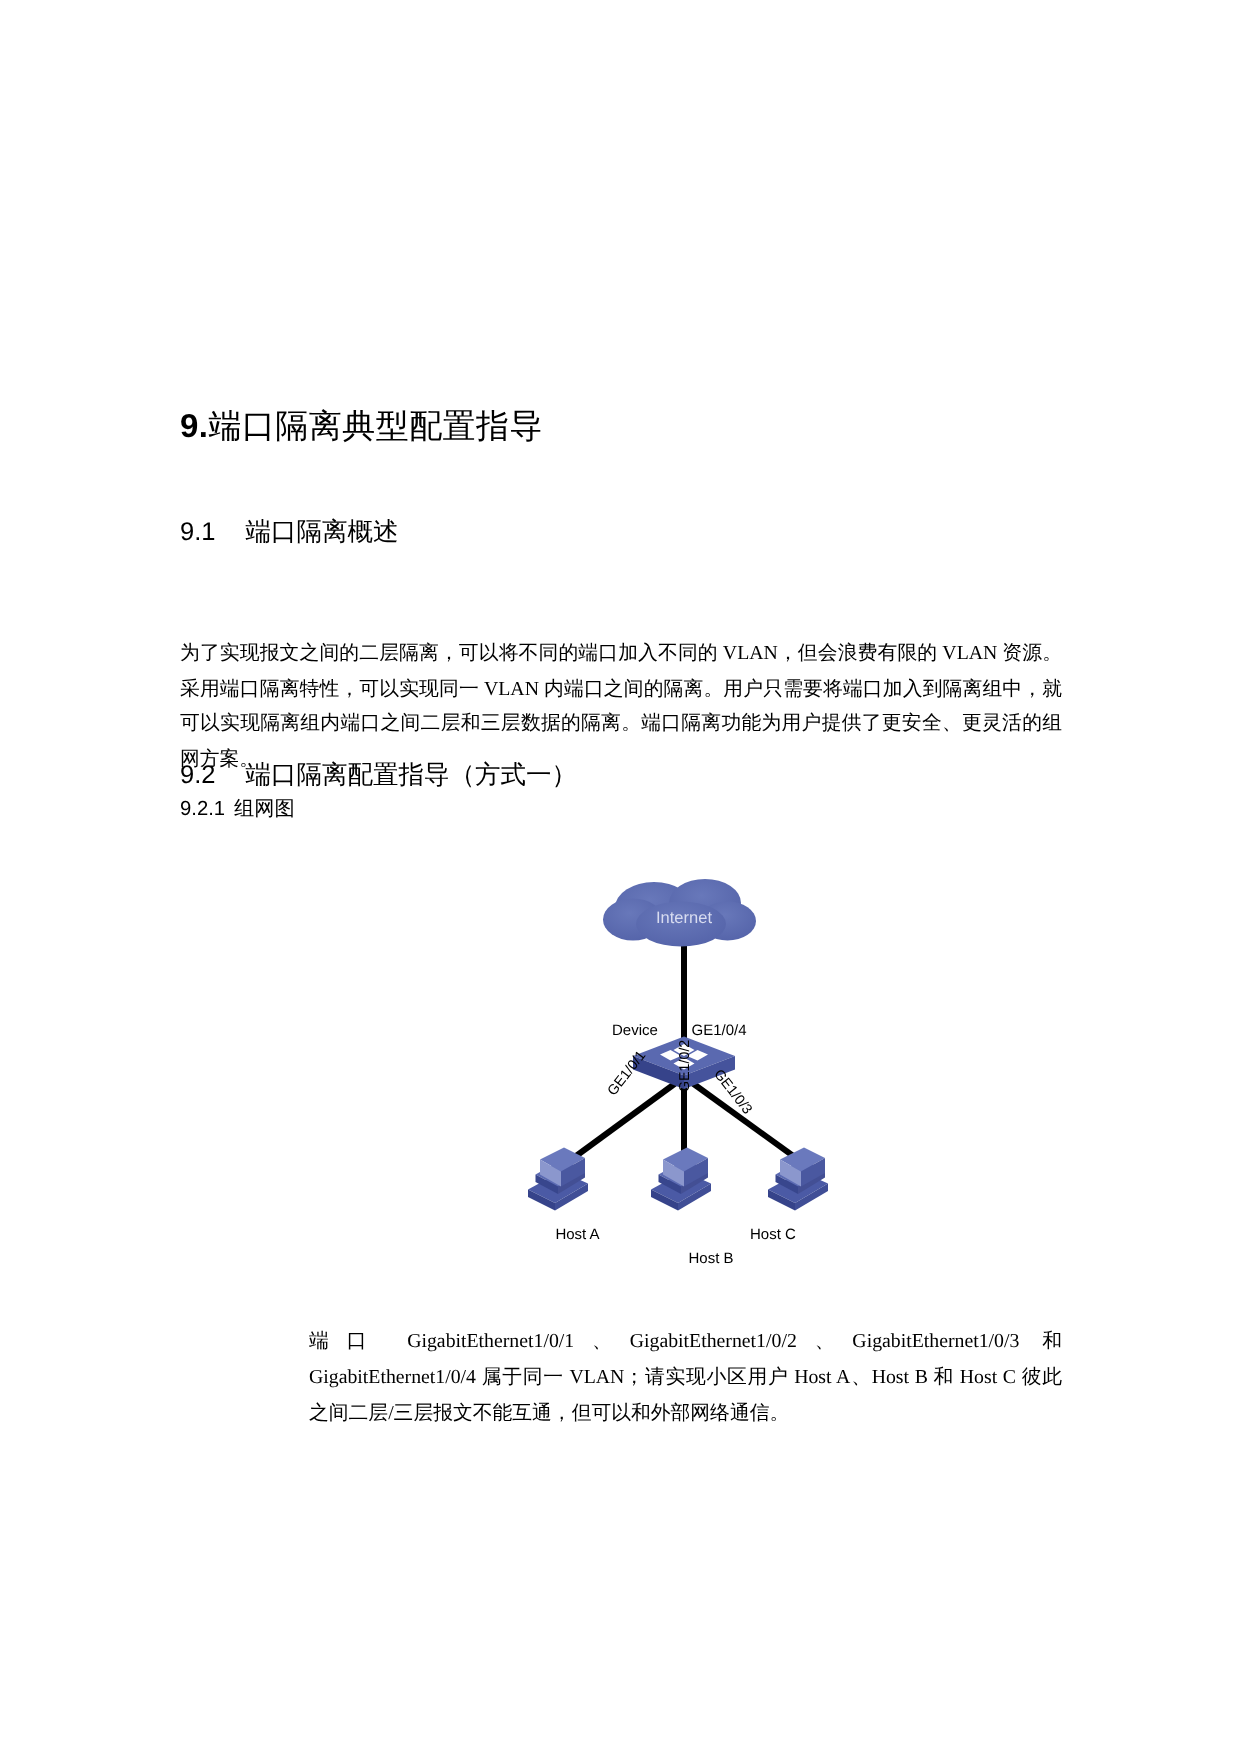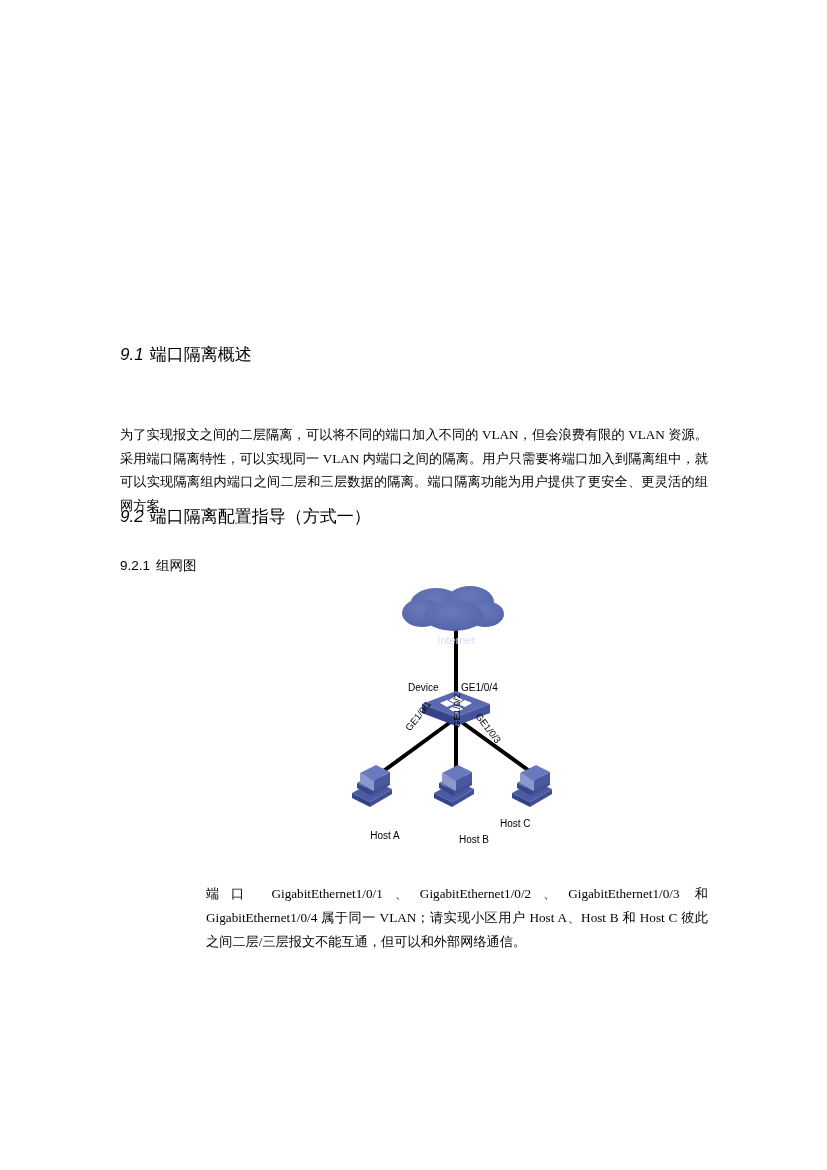--- a/index.html
+++ b/index.html
@@ -37,28 +37,28 @@
   .h1 .txt { font-weight: normal; }
 
   .h2 {
     position: absolute;
     left: 120px;
     font-family: "Liberation Sans", "DejaVu Sans", sans-serif;
     font-size: 17px;
     font-weight: normal;
     white-space: nowrap;
   }
-  .h2 .num { margin-right: 6px; font-style: italic; }
+  .h2 .num { margin-right: 20px; }
   #h2-1 { top: 343px; }
   #h2-2 { top: 505px; }
 
   .h3 {
     position: absolute;
     left: 120px;
-    top: 557px;
+    top: 530px;
     font-family: "Liberation Sans", "DejaVu Sans", sans-serif;
     font-size: 13.5px;
     font-weight: normal;
     white-space: nowrap;
   }
   .h3 .num { margin-right: 6px; }
 
   
   .para {
     position: absolute;
@@ -101,21 +101,21 @@
 
   .diag-label {
     position: absolute;
     font-family: "Liberation Sans", "DejaVu Sans", sans-serif;
     font-size: 10px;
     color: #000;
     white-space: nowrap;
   }
   .lbl-device { left: 78px; top: 104px; }
   .lbl-ge4    { left: 131px; top: 104px; }
-  .lbl-hosta  { left: 22px;  top: 252px; width: 66px; text-align: center; }
+  .lbl-hosta  { left: 22px;  top: 240px; width: 66px; text-align: center; }
   .lbl-hostb  { left: 93px;  top: 256px; width: 66px; text-align: right; }
   .lbl-hostc  { left: 170px; top: 240px; width: 66px; text-align: left; }
 
   .rot-label {
     position: absolute;
     font-family: "Liberation Sans", "DejaVu Sans", sans-serif;
     font-size: 9.5px;
     color: #000;
     white-space: nowrap;
     transform-origin: 0 0;
@@ -140,20 +140,23 @@
     padding-left: 30px;
     margin-left: -30px;
   }
   .req-item + .req-item { margin-top: 0; }
 </style>
 </head>
 <body>
 
 <div class="page">
 
+  <div class="h1">
+    <span class="num">9.</span><span class="txt">端口隔离典型配置指导</span>
+  </div>
 
   <div class="h2" id="h2-1">
     <span class="num">9.1</span><span>端口隔离概述</span>
   </div>
 
   <div class="para">为了实现报文之间的二层隔离，可以将不同的端口加入不同的 VLAN，但会浪费有限的 VLAN 资源。采用端口隔离特性，可以实现同一 VLAN 内端口之间的隔离。用户只需要将端口加入到隔离组中，就可以实现隔离组内端口之间二层和三层数据的隔离。端口隔离功能为用户提供了更安全、更灵活的组网方案。</div>
 
   <div class="h2" id="h2-2">
     <span class="num">9.2</span><span>端口隔离配置指导（方式一）</span>
   </div>
@@ -230,21 +233,21 @@
           <polygon points="187,205 205,195 220,202 202,213" fill="#5c6bb3"></polygon>
           <polygon points="187,205 202,213 202,218 187,210" fill="#38468d"></polygon>
           <polygon points="202,213 220,202 220,207 202,218" fill="#434f94"></polygon>
           <polygon points="190,195 206,187 220,194 204,203" fill="#6a79bd"></polygon>
           <polygon points="190,195 204,203 204,213 190,205" fill="#8b97cd"></polygon>
           <polygon points="204,203 220,194 220,204 204,213" fill="#4a58a0"></polygon>
         </g>
       </svg>
 
       
-      <div style="position:absolute;left:94px;top:28px;width:64px;text-align:center;font-family:'Liberation Sans','DejaVu Sans',sans-serif;font-size:11px;color:#d8dcf0;margin-top:28px;">Internet</div>
+      <div style="position:absolute;left:94px;top:28px;width:64px;text-align:center;font-family:'Liberation Sans','DejaVu Sans',sans-serif;font-size:11px;color:#d8dcf0;">Internet</div>
 
       
       <div class="diag-label lbl-device">Device</div>
       <div class="diag-label lbl-ge4">GE1/0/4</div>
 
       
       <div class="rot-label rot-1">GE1/0/1</div>
       <div class="rot-label rot-2">GE1/0/2</div>
       <div class="rot-label rot-3">GE1/0/3</div>
 

